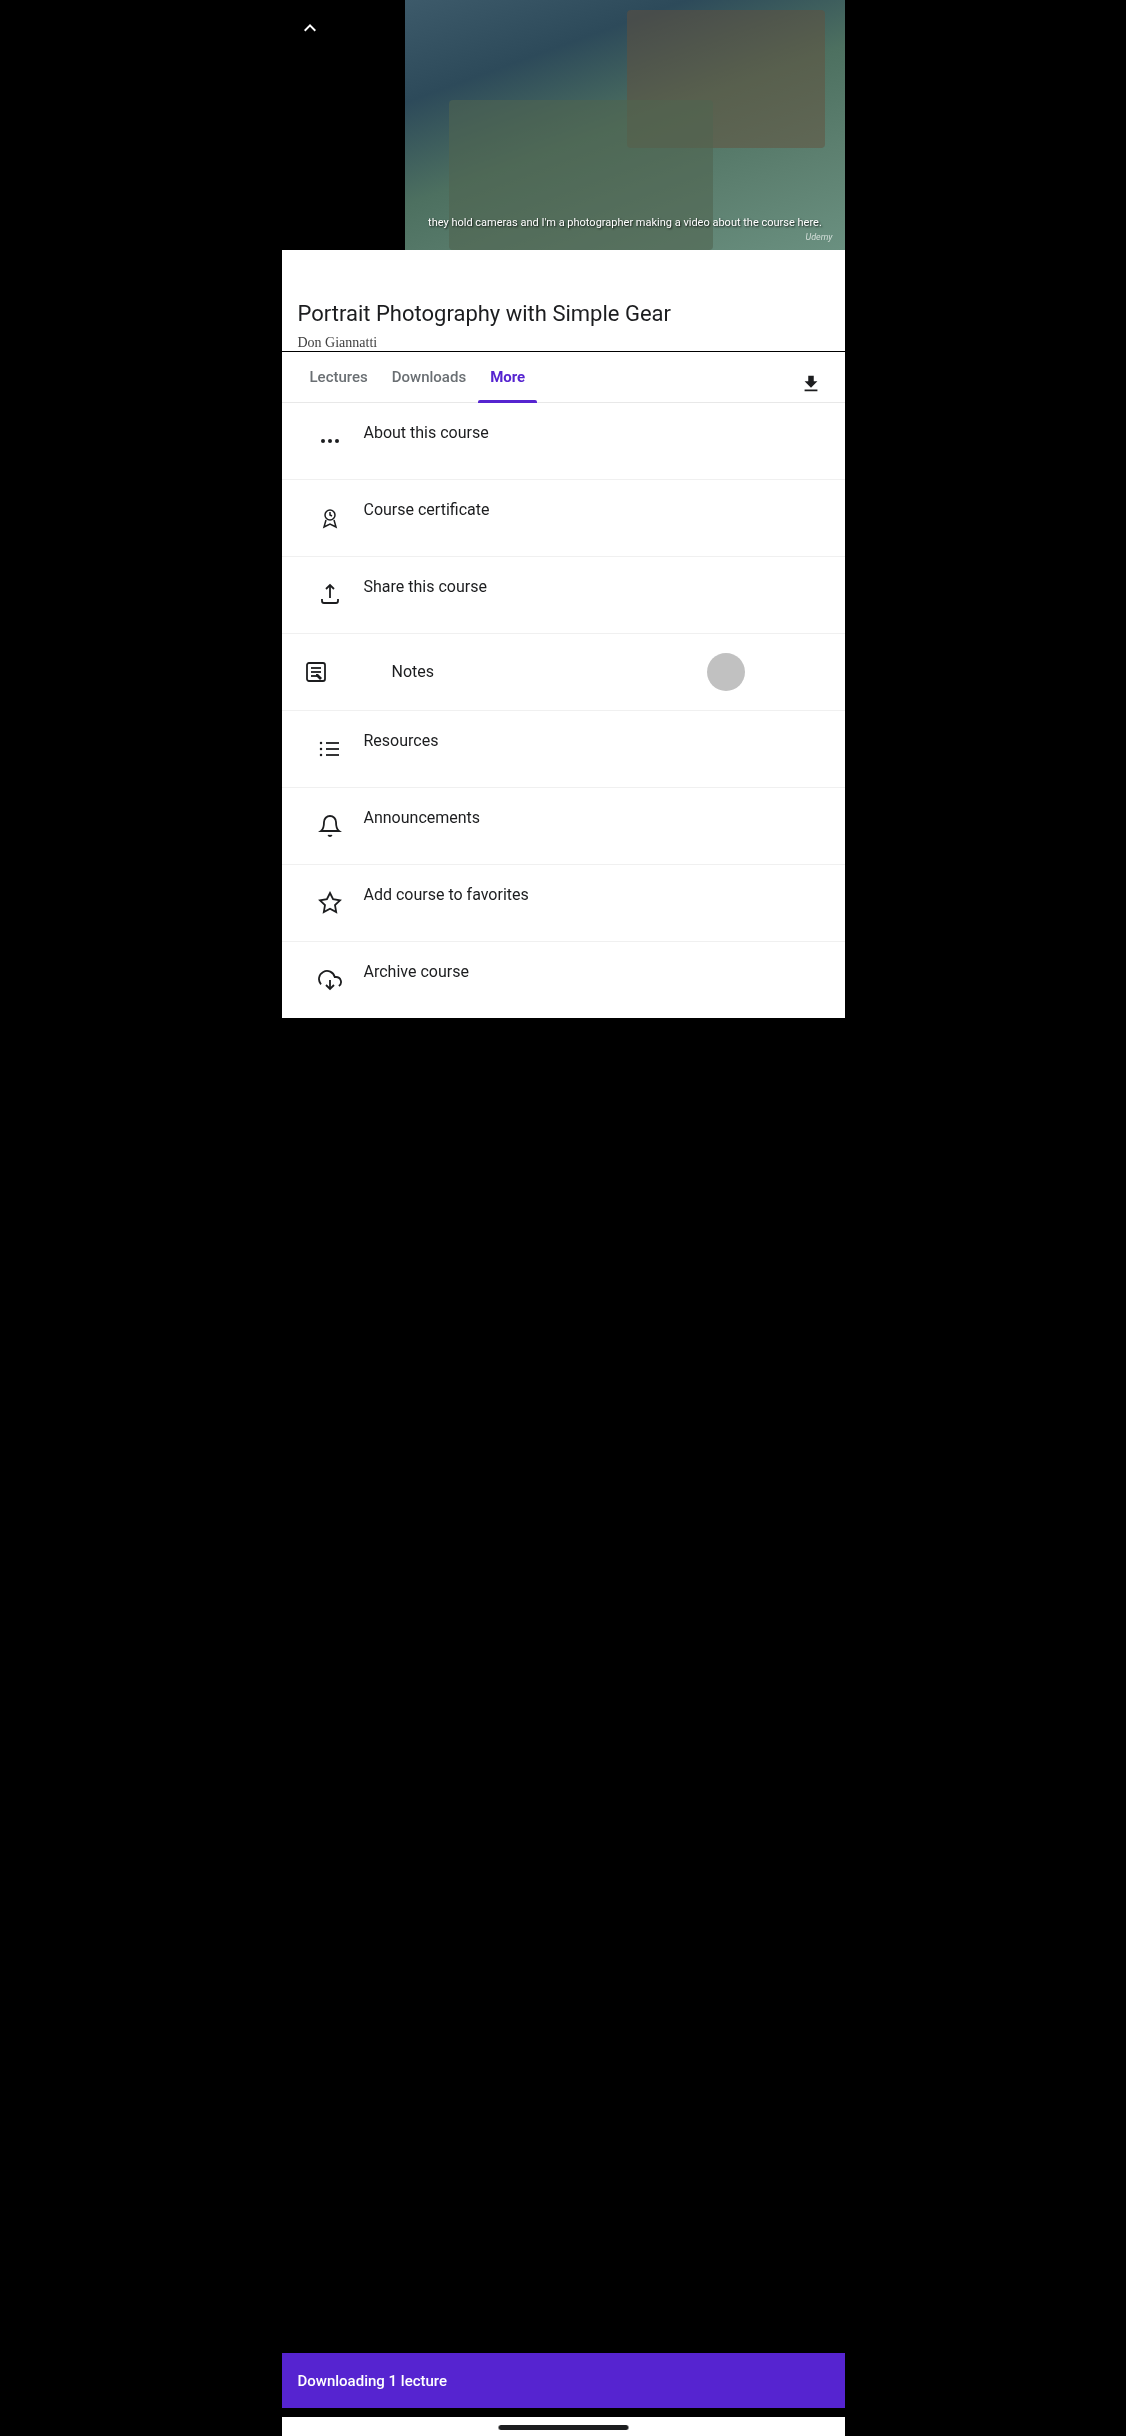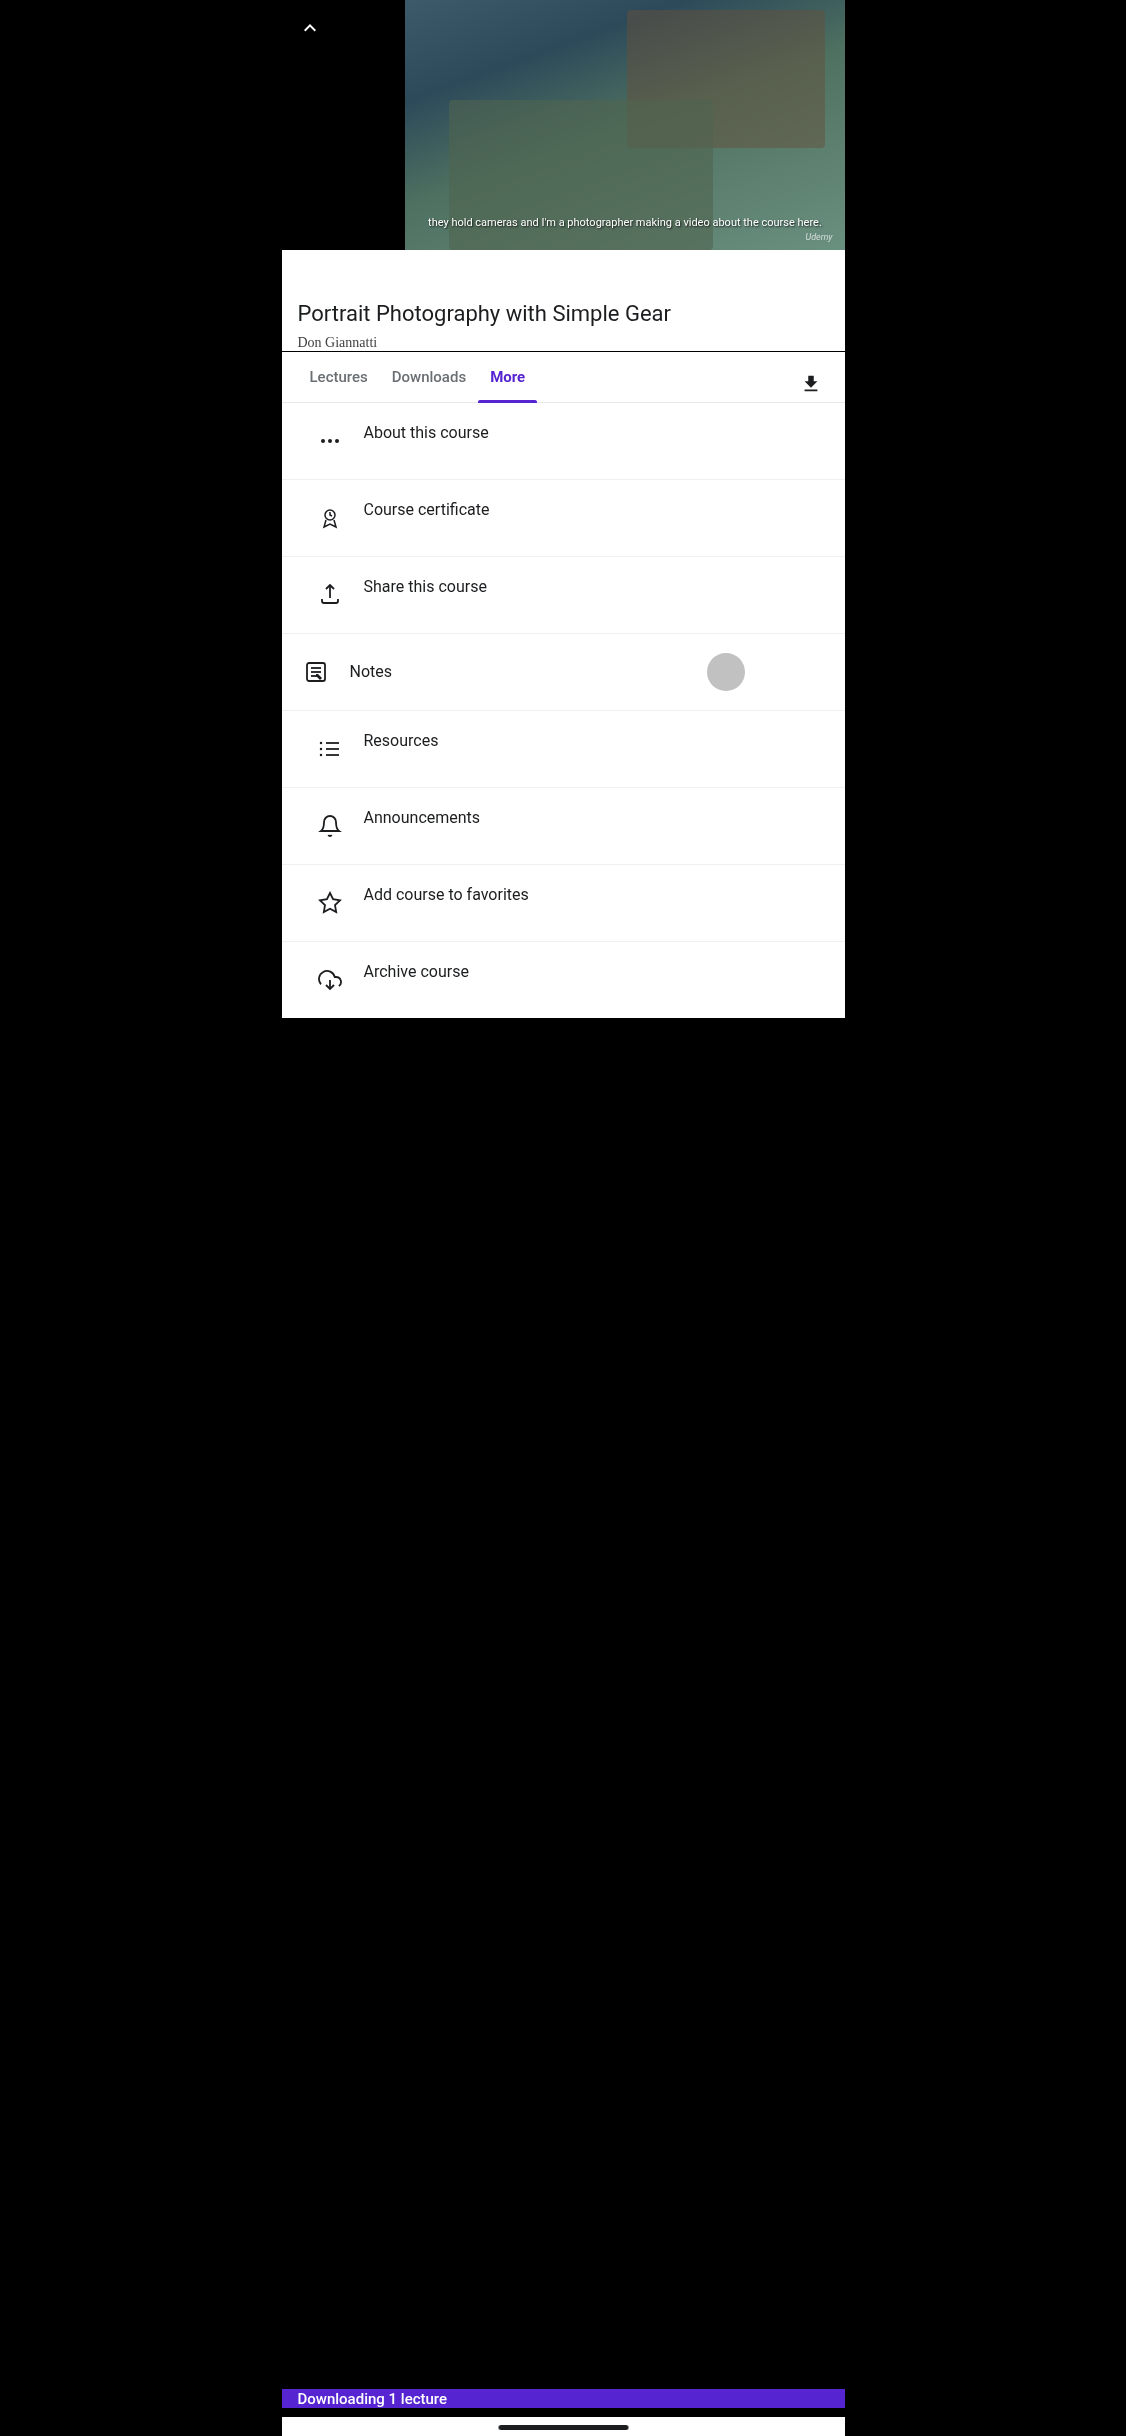--- a/index.html
+++ b/index.html
@@ -200,20 +200,21 @@
       opacity: 0.7;
     }
 
     .notes-row {
       position: relative;
       display: flex;
       align-items: center;
       padding: 20px 16px;
       border-bottom: 1px solid #f0f0f0;
       cursor: pointer;
+      gap: 42px;
     }
 
     .notes-row .menu-icon {
       margin-right: 16px;
     }
 
     
     .bottom-bar {
       position: fixed;
       bottom: 0;
@@ -362,19 +363,19 @@
         <polyline points="8,17 12,21 16,17"></polyline>
         <line x1="12" y1="12" x2="12" y2="21"></line>
         <path d="M20.88 18.09A5 5 0 0018 9h-1.26A8 8 0 103 16.29"></path>
       </svg>
     </div>
     <span class="menu-label">Archive course</span>
   </div>
 
 </div>
 
-<div class="bottom-bar" style="position:fixed;bottom:28px;left:50%;transform:translateX(-50%);width:100%;max-width:563px;background:#5624d0;padding:0 16px;">
+<div class="bottom-bar" style="position:fixed;bottom:28px;left:50%;transform:translateX(-50%);width:100%;max-width:563px;background:#5624d0;padding:18px 16px;">
   <span class="bottom-bar-text">Downloading 1 lecture</span>
 </div>
 
 <div style="position:fixed;bottom:0;left:50%;transform:translateX(-50%);width:100%;max-width:563px;background:#fff;display:flex;justify-content:center;padding:8px 0 6px;">
   <div style="width:130px;height:5px;background:#1c1d1f;border-radius:3px;"></div>
 </div>
 
 </body></html>

